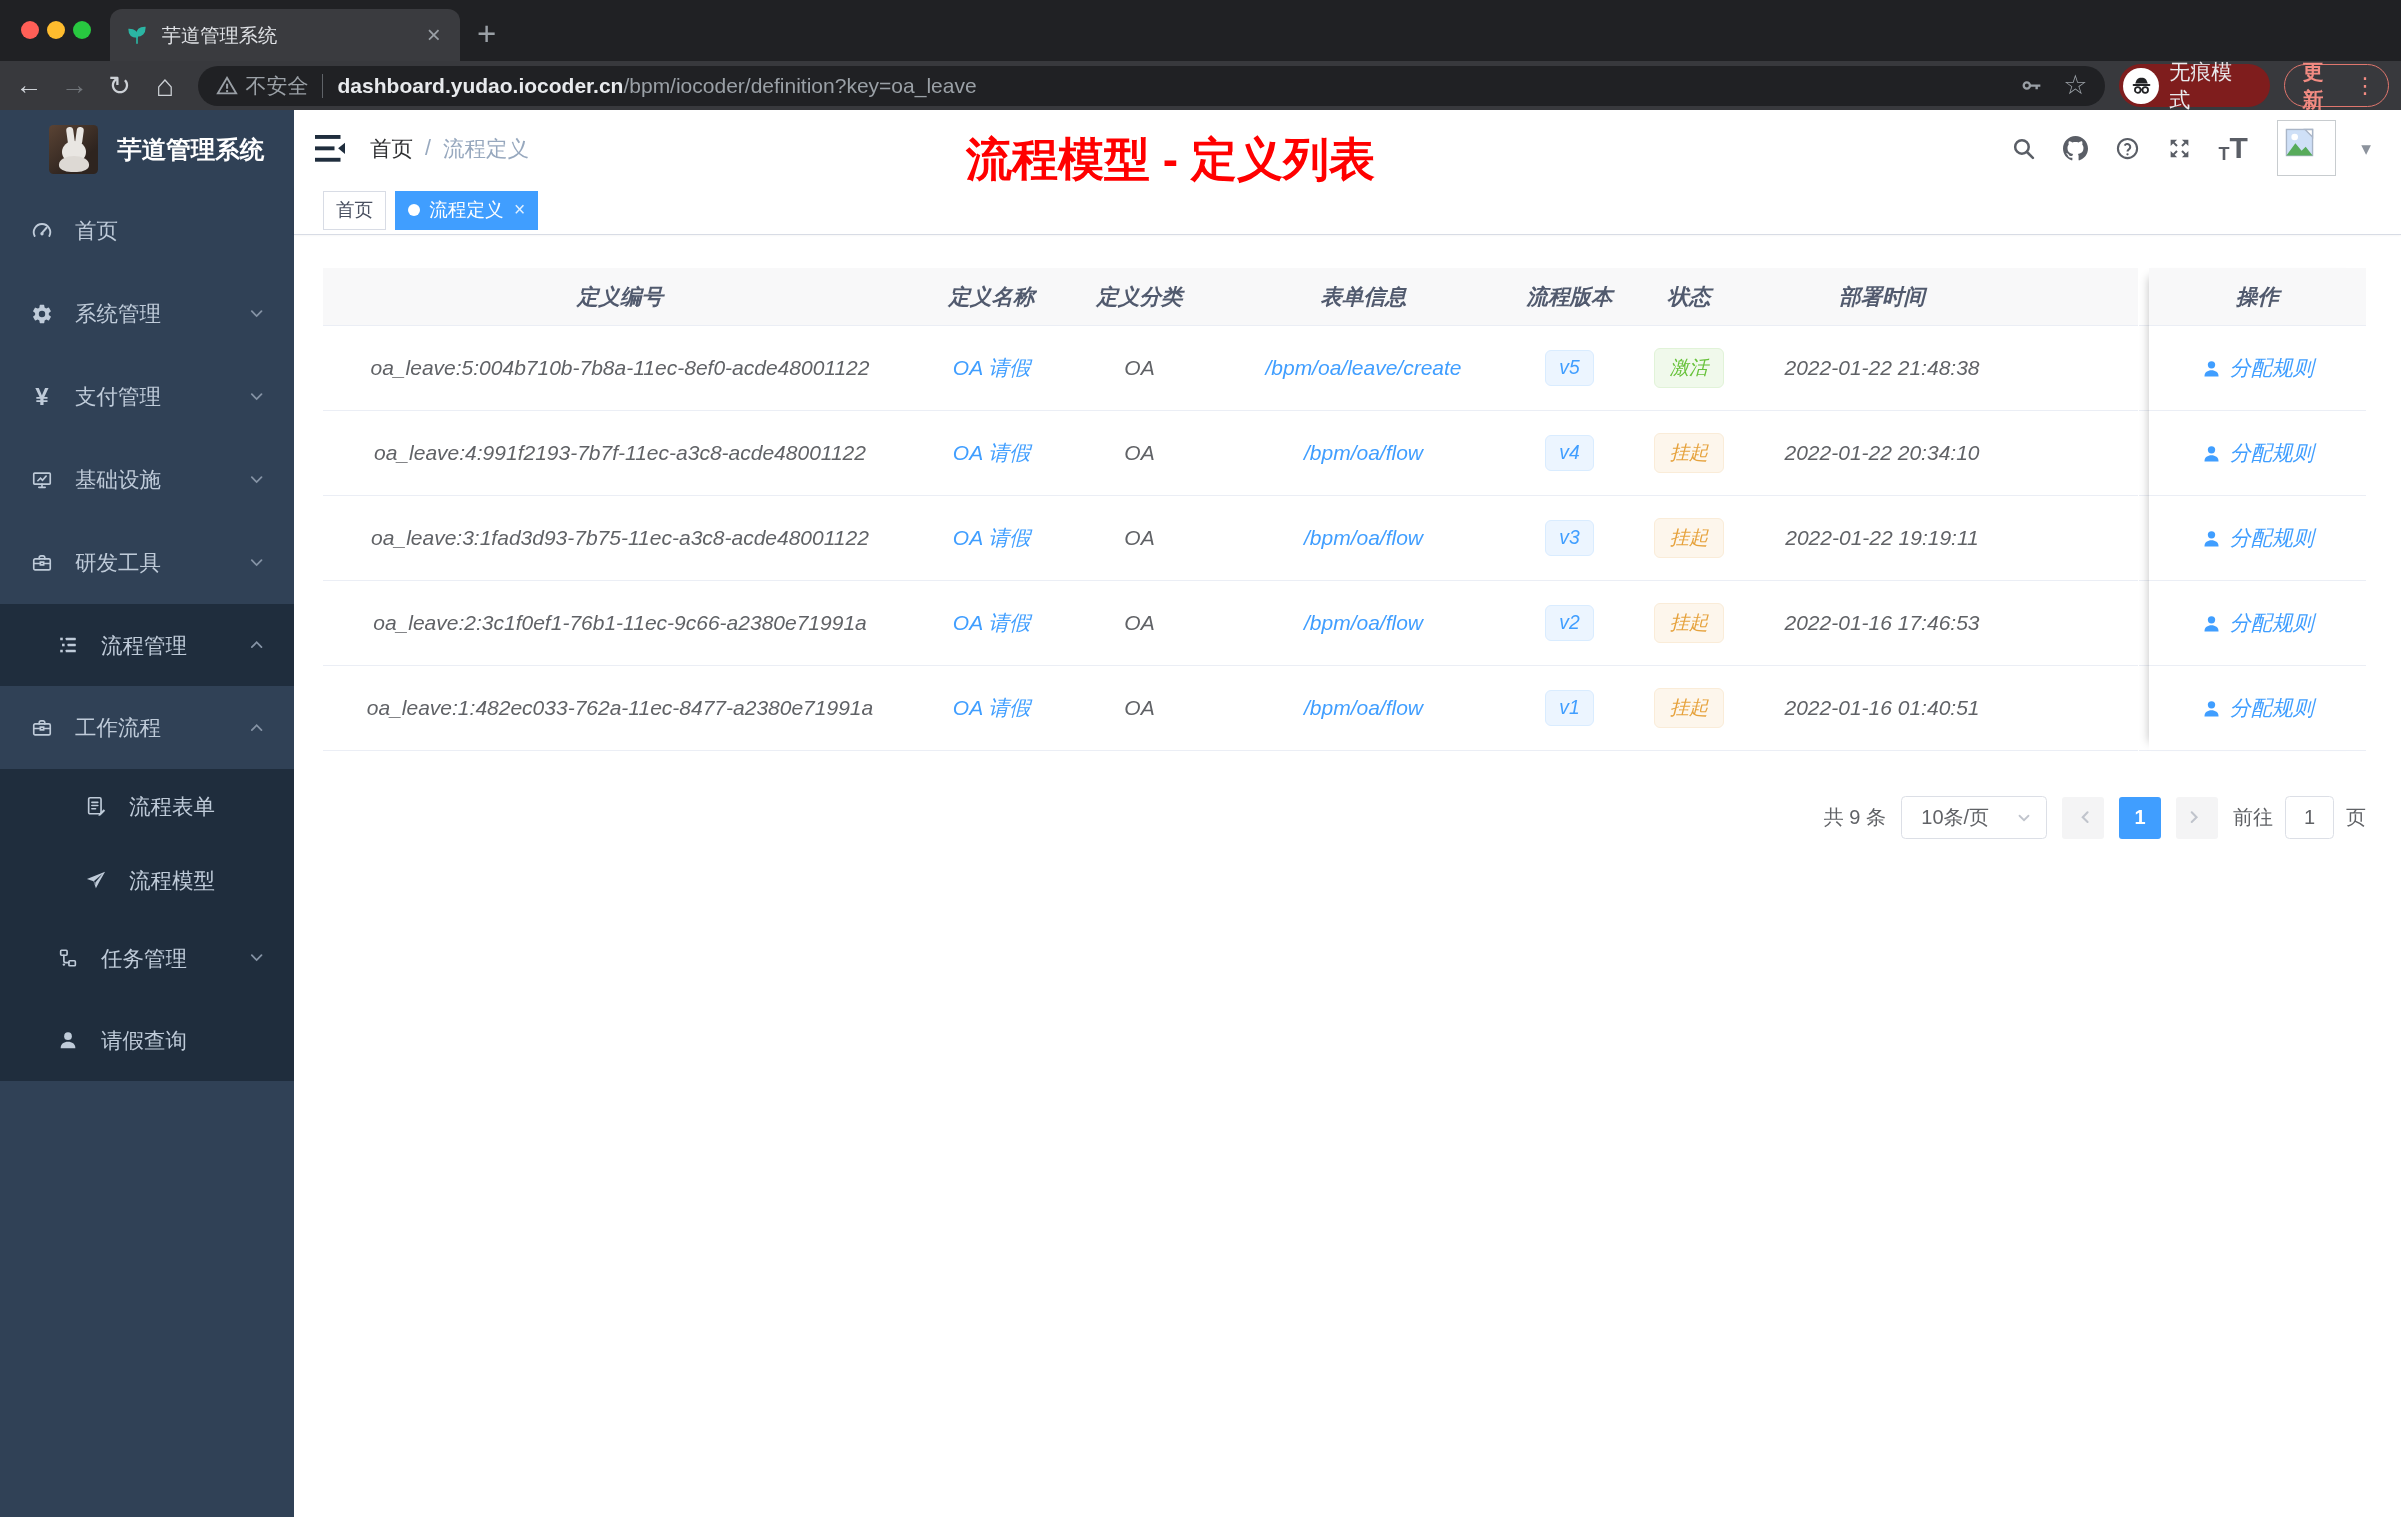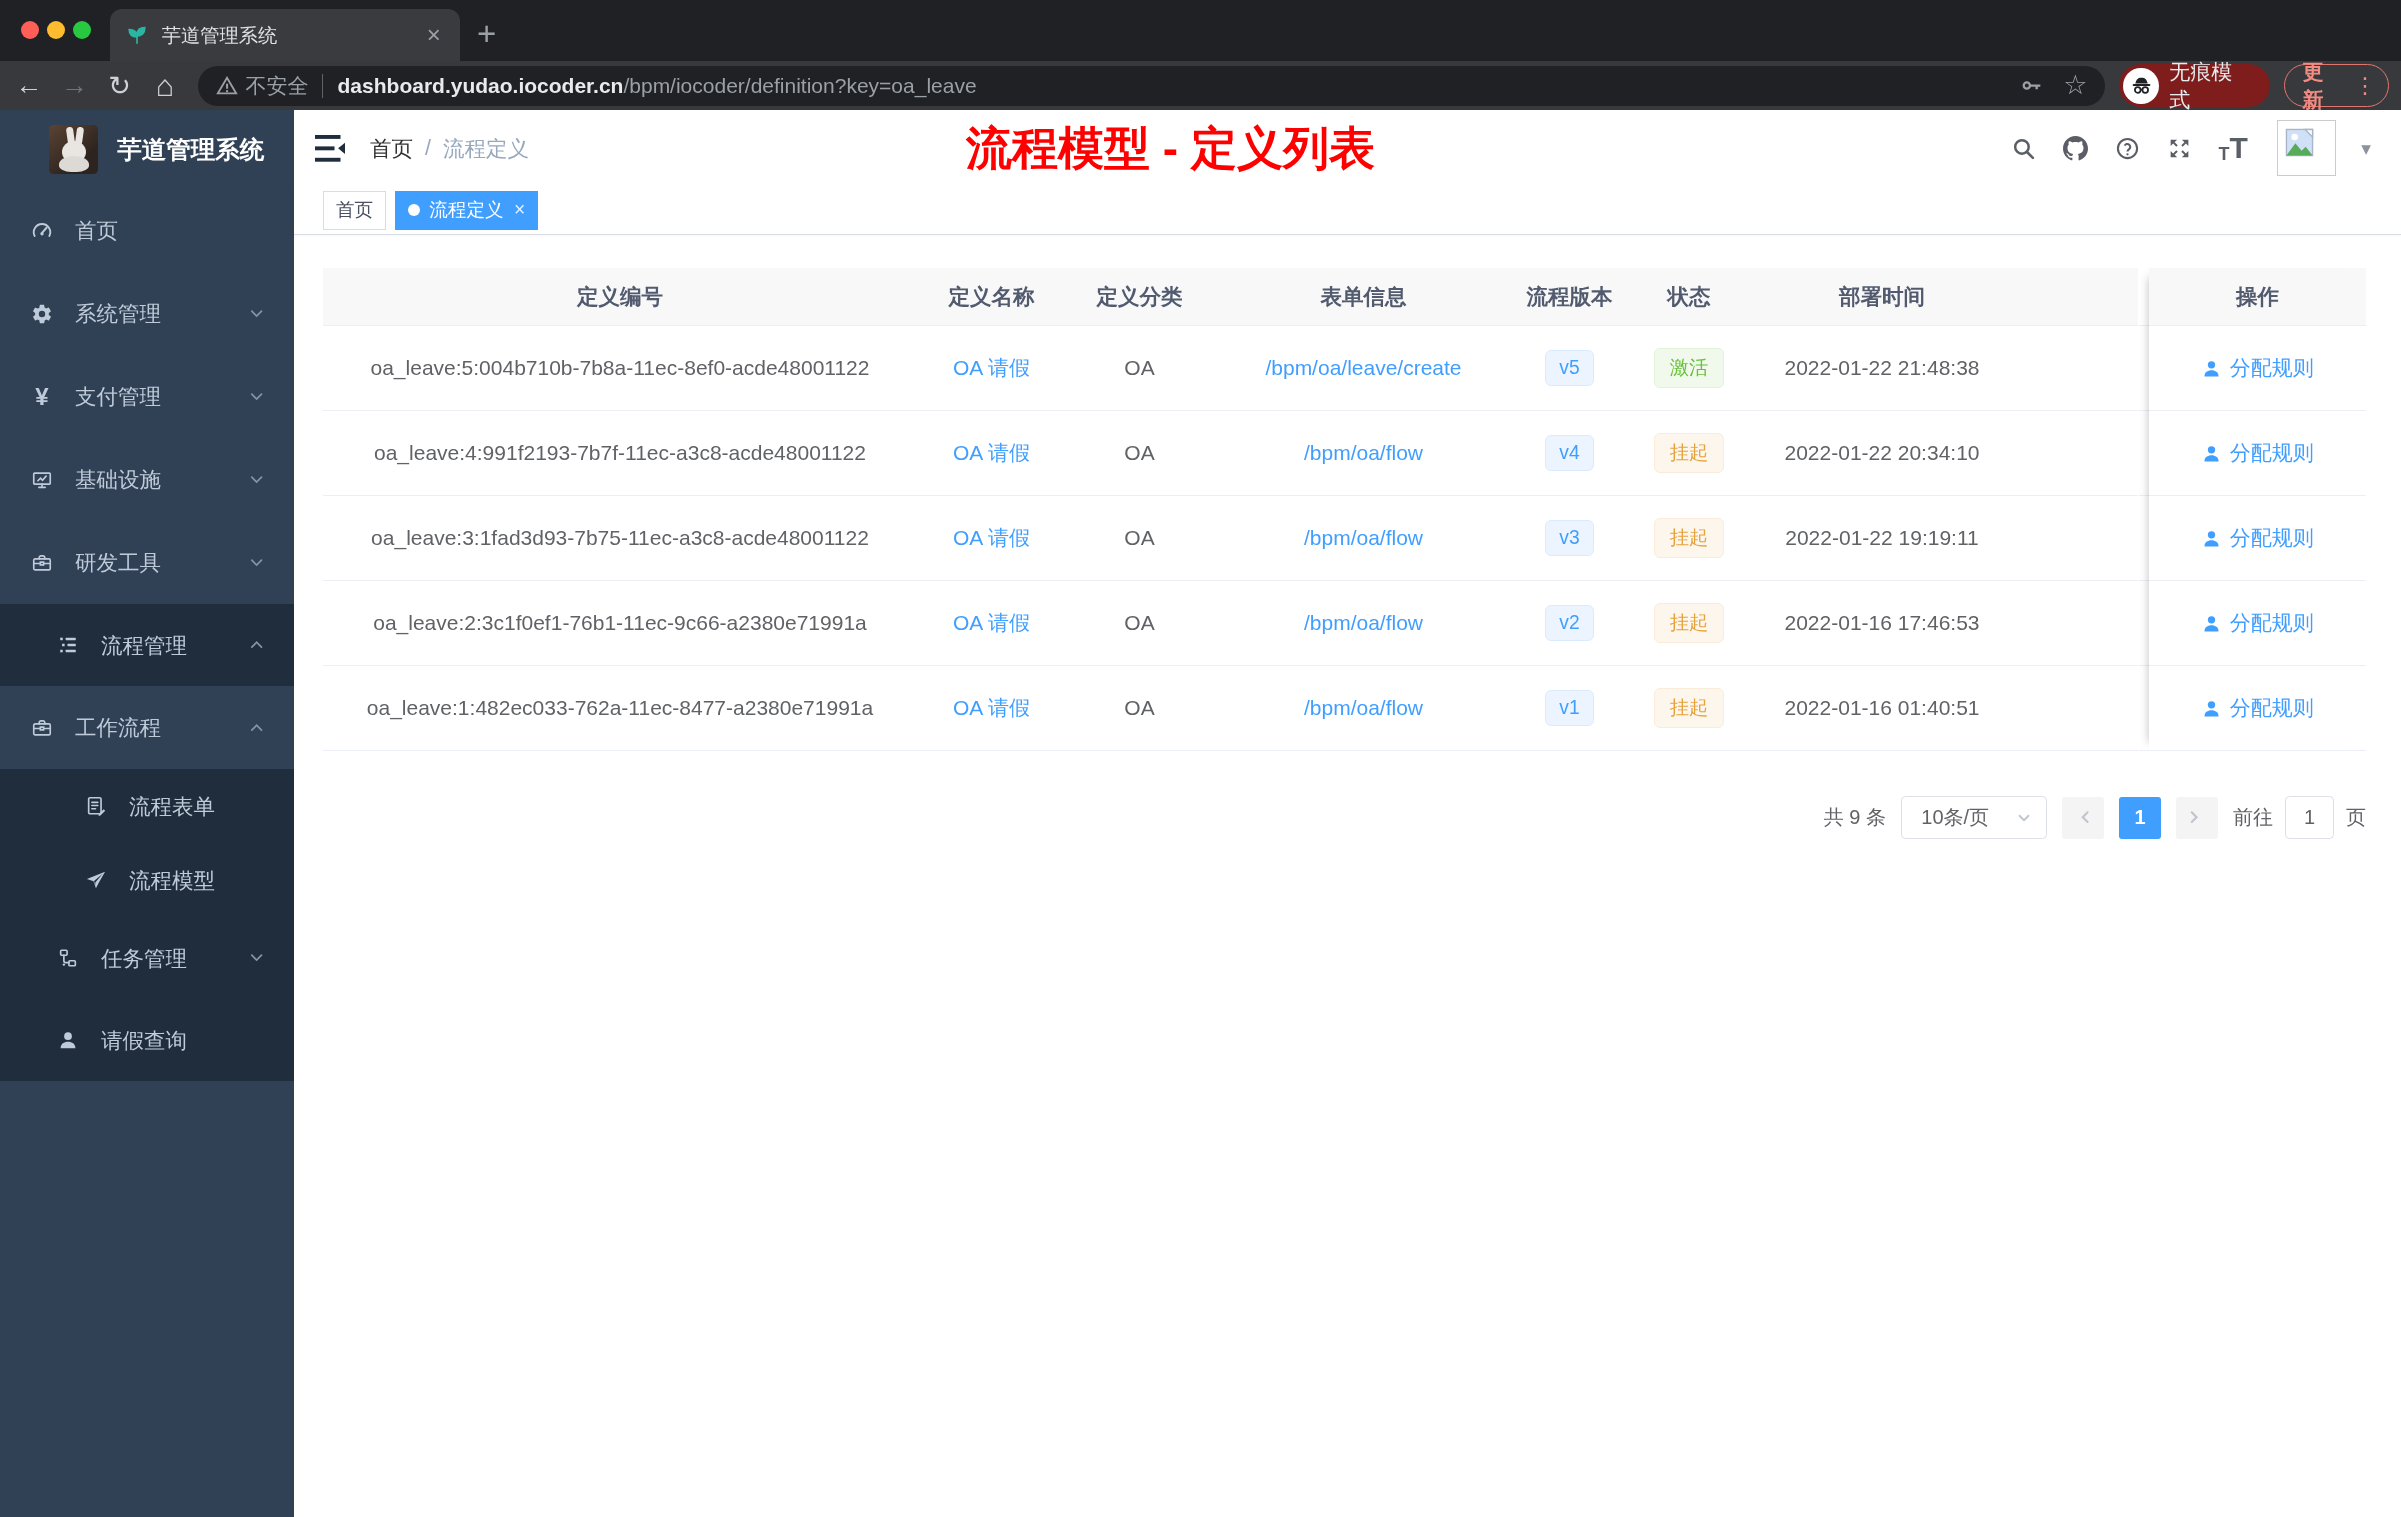--- a/index.html
+++ b/index.html
@@ -71,21 +71,21 @@
   .menu-item.sub { background:#1f2d3d; }
 
   
   .main { flex:1; position:relative; background:#fff; min-width:0; }
   .navbar { height:76px; display:flex; align-items:center; position:relative; background:#fff; }
   .hamburger { width:36px; height:33px; margin-left:18px; color:#1f2d3d; }
   .breadcrumb { display:flex; align-items:center; margin-left:22px; font-size:21.5px; }
   .bc-home { color:#303133; }
   .bc-sep { color:#97a8be; margin:0 12px; }
   .bc-current { color:#97a8be; }
-  .annotation { position:absolute; left:672px; top:8px; font-size:46px; font-weight:600;
+  .annotation { position:absolute; left:672px; top:19px; font-size:46px; font-weight:600;
                 white-space:nowrap; z-index:5; }
   .nav-right { position:absolute; right:30px; top:0; height:76px; display:flex; align-items:center; gap:25px; }
   .nr-ic { width:27px; height:27px; color:#5a5e66; display:flex; align-items:center; justify-content:center; }
   .nr-ic svg { width:25px; height:25px; }
   .fontsize-ic { color:#5a5e66; font-weight:700; display:flex; align-items:flex-end; }
   .fontsize-ic .t-small { font-size:18px; line-height:1; }
   .fontsize-ic .t-big { font-size:30px; line-height:1; }
   .avatar-box { width:59px; height:56px; background:#fff; border:1.5px solid #c8cccf; display:flex;
                 align-items:flex-start; justify-content:flex-start; padding:4.5px; margin-left:4.5px; }
   .avatar-box svg { width:33px; height:33px; }
@@ -94,21 +94,21 @@
   .tagsbar { height:49px; background:#fff; border-bottom:0.7px solid #d8dce5;
              box-shadow:0 0.7px 2.2px rgba(0,0,0,.06); display:flex; align-items:center; padding-left:29px; gap:9px; }
   .tag { height:39px; display:flex; align-items:center; padding:0 12px; font-size:18.6px;
          border:0.7px solid #d8dce5; background:#fff; color:#495060; }
   .tag.active { border-color:#409eff; color:#fff; padding:0 12px; }
   .tag-dot { width:12px; height:12px; border-radius:50%; background:#fff; margin-right:9px; }
   .tag-close { font-size:19.3px; margin-left:10.4px; opacity:.85; }
 
   
   .content { position:relative; }
-  .tablewrap { display:flex; margin:33px 0 8px 29px; width:2043px; }
+  .tablewrap { display:flex; margin:33px 0 8px 29px; width:2043px;font-style:italic; }
   .t-main { width:1816px; }
   .t-gap { width:10.4px; }
   .t-fixed { width:217px; position:relative; box-shadow:-9px 0 9px -9px rgba(0,0,0,.25); }
   .t-hrow { display:flex; height:58px; }
   .t-hcell { background:#f8f8f9; color:#515a6e; font-size:21.5px; font-weight:700;
              display:flex; align-items:center; justify-content:center; border-bottom:0.7px solid #ebeef5; }
   .t-row { display:flex; height:85px; }
   .t-cell { display:flex; align-items:center; justify-content:center; border-bottom:0.7px solid #ebeef5;
             font-size:21px; color:#606266; overflow:hidden; }
   .gap-block { border-bottom:0.7px solid #ebeef5; background:#fff; }

